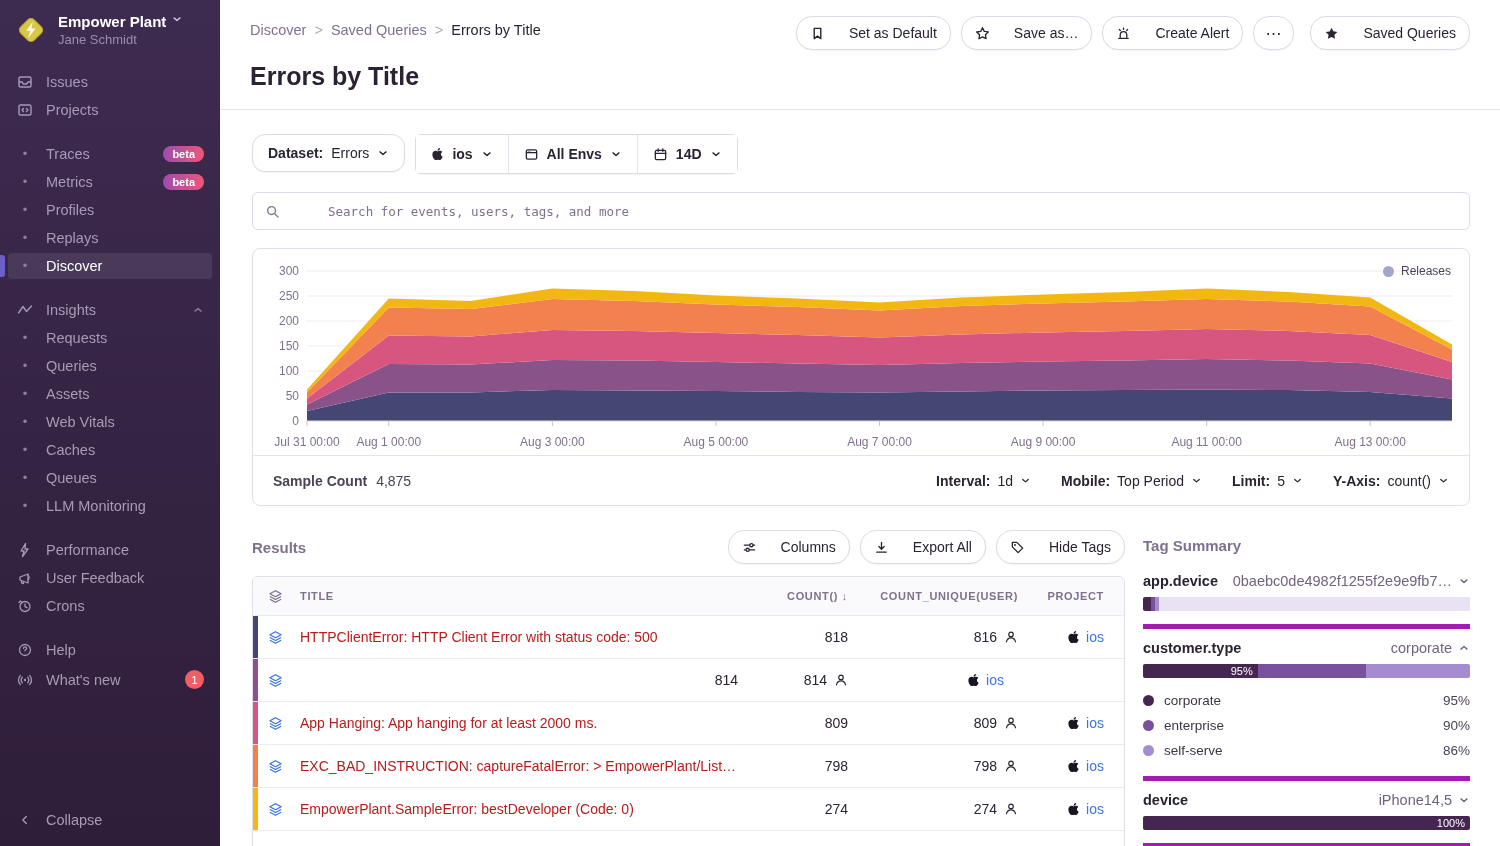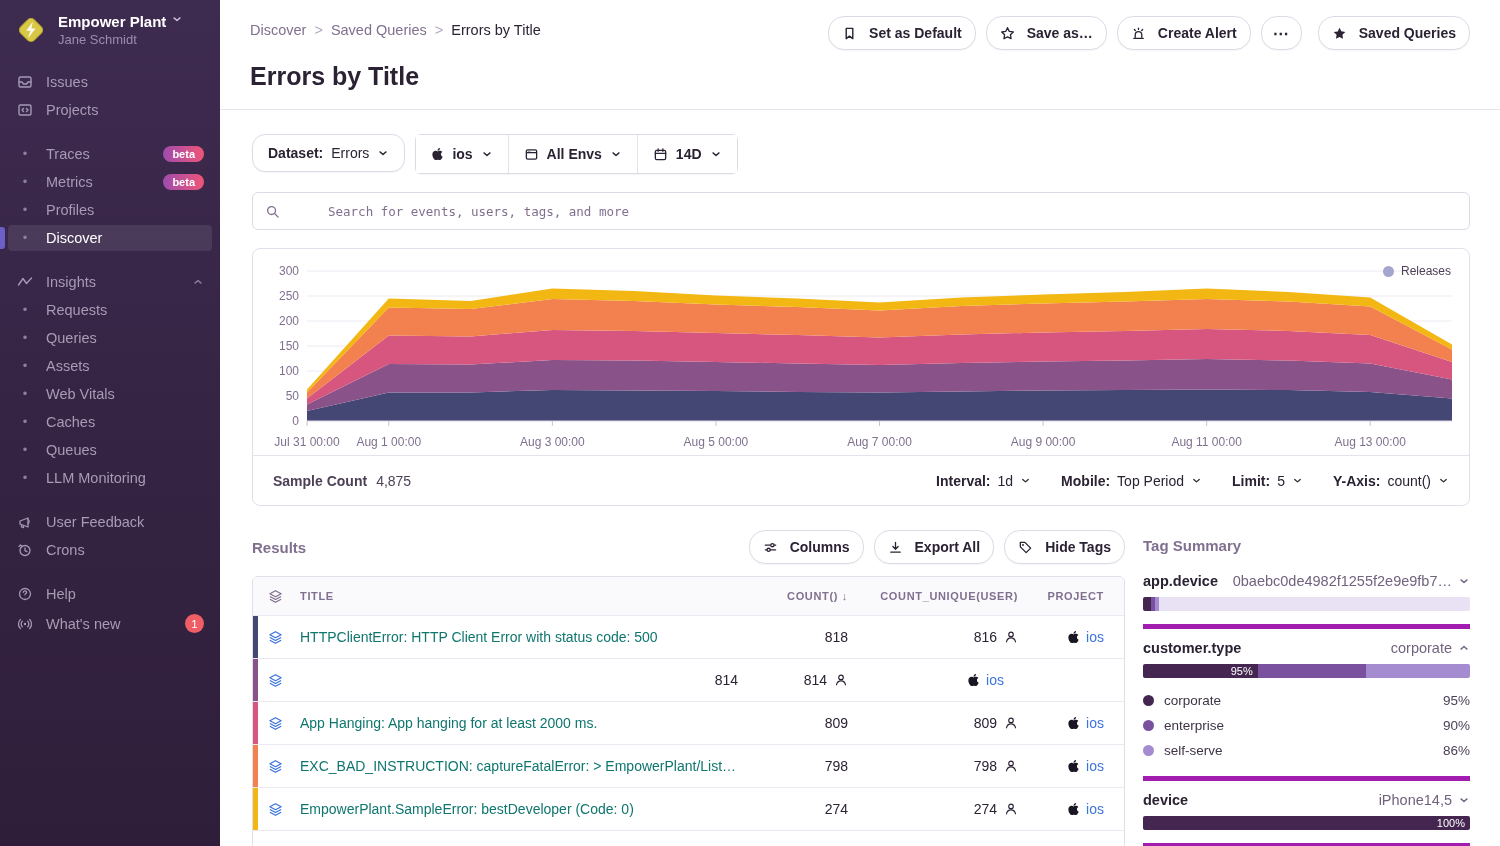--- a/index.html
+++ b/index.html
@@ -33,22 +33,22 @@
 
   
   main { flex:1; min-width:0; display:flex; flex-direction:column; background:#fff; }
   .page-header { padding:16px 30px 18px; border-bottom:1px solid #E7E1EC; }
   .hdr-top { display:flex; justify-content:space-between; align-items:flex-start; margin-bottom:12px; }
   .crumbs { display:flex; align-items:center; gap:8px; font-size:14.5px; padding-top:6px; }
   .crumbs a { color:#80708F; text-decoration:none; cursor:pointer; }
   .crumbs .sep { color:#B5A8C2; }
   .crumbs .cur { color:#2B2233; }
   .actions { display:flex; gap:10px; }
-  .btn { display:inline-flex; align-items:center; gap:12px; height:34px; padding:0 13px; background:#fff;
-        border:1px solid #DFD9E6; border-radius:16px; font-family:inherit; font-weight:700; font-size:14px;
+  .btn { display:inline-flex; align-items:center; gap:24px; height:34px; padding:0 13px; background:#fff;
+        border:1px solid #DFD9E6; border-radius:16px; font-family:inherit; font-weight:400; font-size:14px;
         color:#2B2233; cursor:pointer; box-shadow:0 1px 1px rgba(43,34,51,.04); white-space:nowrap; }
   .btn.more { font-size:16px; letter-spacing:1px; padding:0 11px; }
   .btn.saved { margin-left:6px; }
   h1 { font-size:25px; font-weight:700; color:#2B2233; }
 
   .content { padding:24px 30px 0 32px; }
   .filter-row { display:flex; gap:10px; }
   .fbtn { display:flex; align-items:center; gap:8px; height:38px; padding:0 15px; background:#fff; border:none;
         font-family:inherit; font-size:14px; font-weight:700; color:#2B2233; cursor:pointer; }
   .standalone { border:1px solid #DFD9E6; border-radius:13px; box-shadow:0 1px 1px rgba(43,34,51,.04); }
@@ -83,21 +83,21 @@
   .results-title { color:#80708F; font-weight:700; font-size:15px; }
   .rh-buttons { display:flex; gap:10px; }
 
   .table { border:1px solid #E4DEEA; border-radius:6px; background:#fff; overflow:hidden; }
   .trow { display:grid; grid-template-columns:5px 34px 1fr 110px 170px 100px; align-items:center; height:43px;
         border-top:1px solid #EDE8F1; }
   .trow.thead { height:38px; background:#FAF9FC; border-top:none; color:#80708F; font-size:11px;
         font-weight:700; letter-spacing:.06em; }
   .bar { width:5px; height:100%; }
   .c-icon { display:flex; justify-content:center; }
-  .c-title { padding-left:8px; font-size:14px; color:#0f766e; white-space:nowrap; overflow:hidden; text-overflow:ellipsis; }
+  .c-title { padding-left:8px; font-size:14px; color:#b91c1c; white-space:nowrap; overflow:hidden; text-overflow:ellipsis; }
   .thead .c-title { font-size:11px; color:#80708F; }
   .c-num { text-align:right; padding-right:6px; font-size:14px; }
   .thead .c-num { font-size:11px; }
   .c-uni { display:flex; justify-content:flex-end; align-items:center; gap:7px; padding-right:6px; font-size:14px; }
   .thead .c-uni { font-size:11px; }
   .c-proj { display:flex; justify-content:flex-end; align-items:center; gap:6px; padding-right:20px; font-size:14px; }
   .thead .c-proj { font-size:11px; }
   .proj-link { color:#3C74DD; text-decoration:none; cursor:pointer; }
 
   .tags-col { width:327px; flex:none; }
@@ -171,20 +171,24 @@
         </a>
       <a class="si sub">
           <span class="ic dot"></span>
           <span class="lbl">Metrics</span>
           <span class="beta">beta</span>
         </a>
       <a class="si sub">
           <span class="ic dot"></span>
           <span class="lbl">Profiles</span>
         </a>
+      <a class="si sub">
+          <span class="ic dot"></span>
+          <span class="lbl">Replays</span>
+        </a>
       <a class="si sub active">
           <span class="ic dot"></span>
           <span class="lbl">Discover</span>
         </a>
     </div>
 
     <div class="nav-group">
       <a class="si">
         <span class="ic">
             <svg width="16" height="16" viewBox="0 0 16 16" fill="none" stroke="currentColor" stroke-width="1.4" stroke-linecap="round" stroke-linejoin="round">
@@ -222,20 +226,28 @@
           <span class="ic dot"></span>
           <span class="lbl">Queues</span>
         </a>
       <a class="si sub">
           <span class="ic dot"></span>
           <span class="lbl">LLM Monitoring</span>
         </a>
     </div>
 
     <div class="nav-group">
+      <a class="si">
+        <span class="ic">
+            <svg width="16" height="16" viewBox="0 0 16 16" fill="none" stroke="currentColor" stroke-width="1.3" stroke-linejoin="round">
+              <path d="M8.5 1.5L4 9h3l-1.5 5.5L11 7H8z"></path>
+            </svg>
+          </span>
+        <span class="lbl">Performance</span>
+        </a>
       <a class="si">
         <span class="ic">
             <svg width="16" height="16" viewBox="0 0 16 16" fill="none" stroke="currentColor" stroke-width="1.3" stroke-linejoin="round">
               <path d="M3 7v3l8 3V4z"></path>
               <path d="M11 5.5c1.5.5 1.5 3.5 0 4" stroke-linecap="round"></path>
               <path d="M4.5 10.5V13l2 .6v-2.4"></path>
             </svg>
           </span>
         <span class="lbl">User Feedback</span>
         </a>
@@ -269,20 +281,28 @@
               <path d="M5.3 5.3a3.8 3.8 0 000 5.4M10.7 5.3a3.8 3.8 0 010 5.4"></path>
               <path d="M3.4 3.4a6.5 6.5 0 000 9.2M12.6 3.4a6.5 6.5 0 010 9.2"></path>
             </svg>
           </span>
         <span class="lbl">What's new</span>
         <span class="num-badge">1</span>
         </a>
     </div>
   </nav>
 
+  <div class="collapse-row">
+    <span class="ic">
+        <svg width="14" height="14" viewBox="0 0 16 16" fill="none" stroke="currentColor" stroke-width="1.6" stroke-linecap="round" stroke-linejoin="round">
+          <path d="M9.5 4L5.5 8l4 4"></path>
+        </svg>
+      </span>
+    <span class="lbl">Collapse</span>
+  </div>
 </aside>
 
 <main>
   <header class="page-header">
     <div class="hdr-top">
       <nav class="crumbs">
         <a>Discover</a>
         <span class="sep">&gt;</span>
         <a>Saved Queries</a>
         <span class="sep">&gt;</span>

